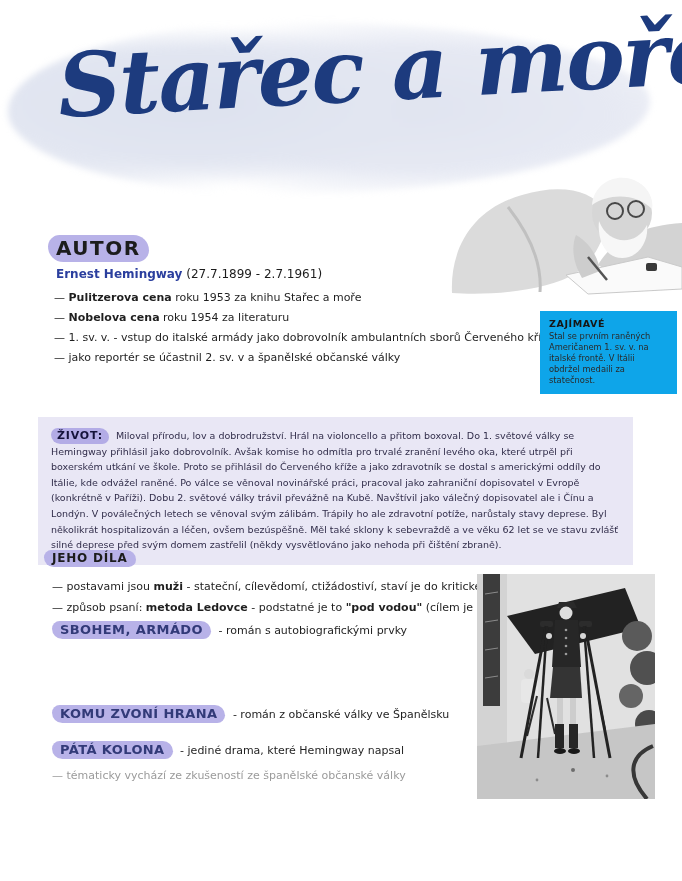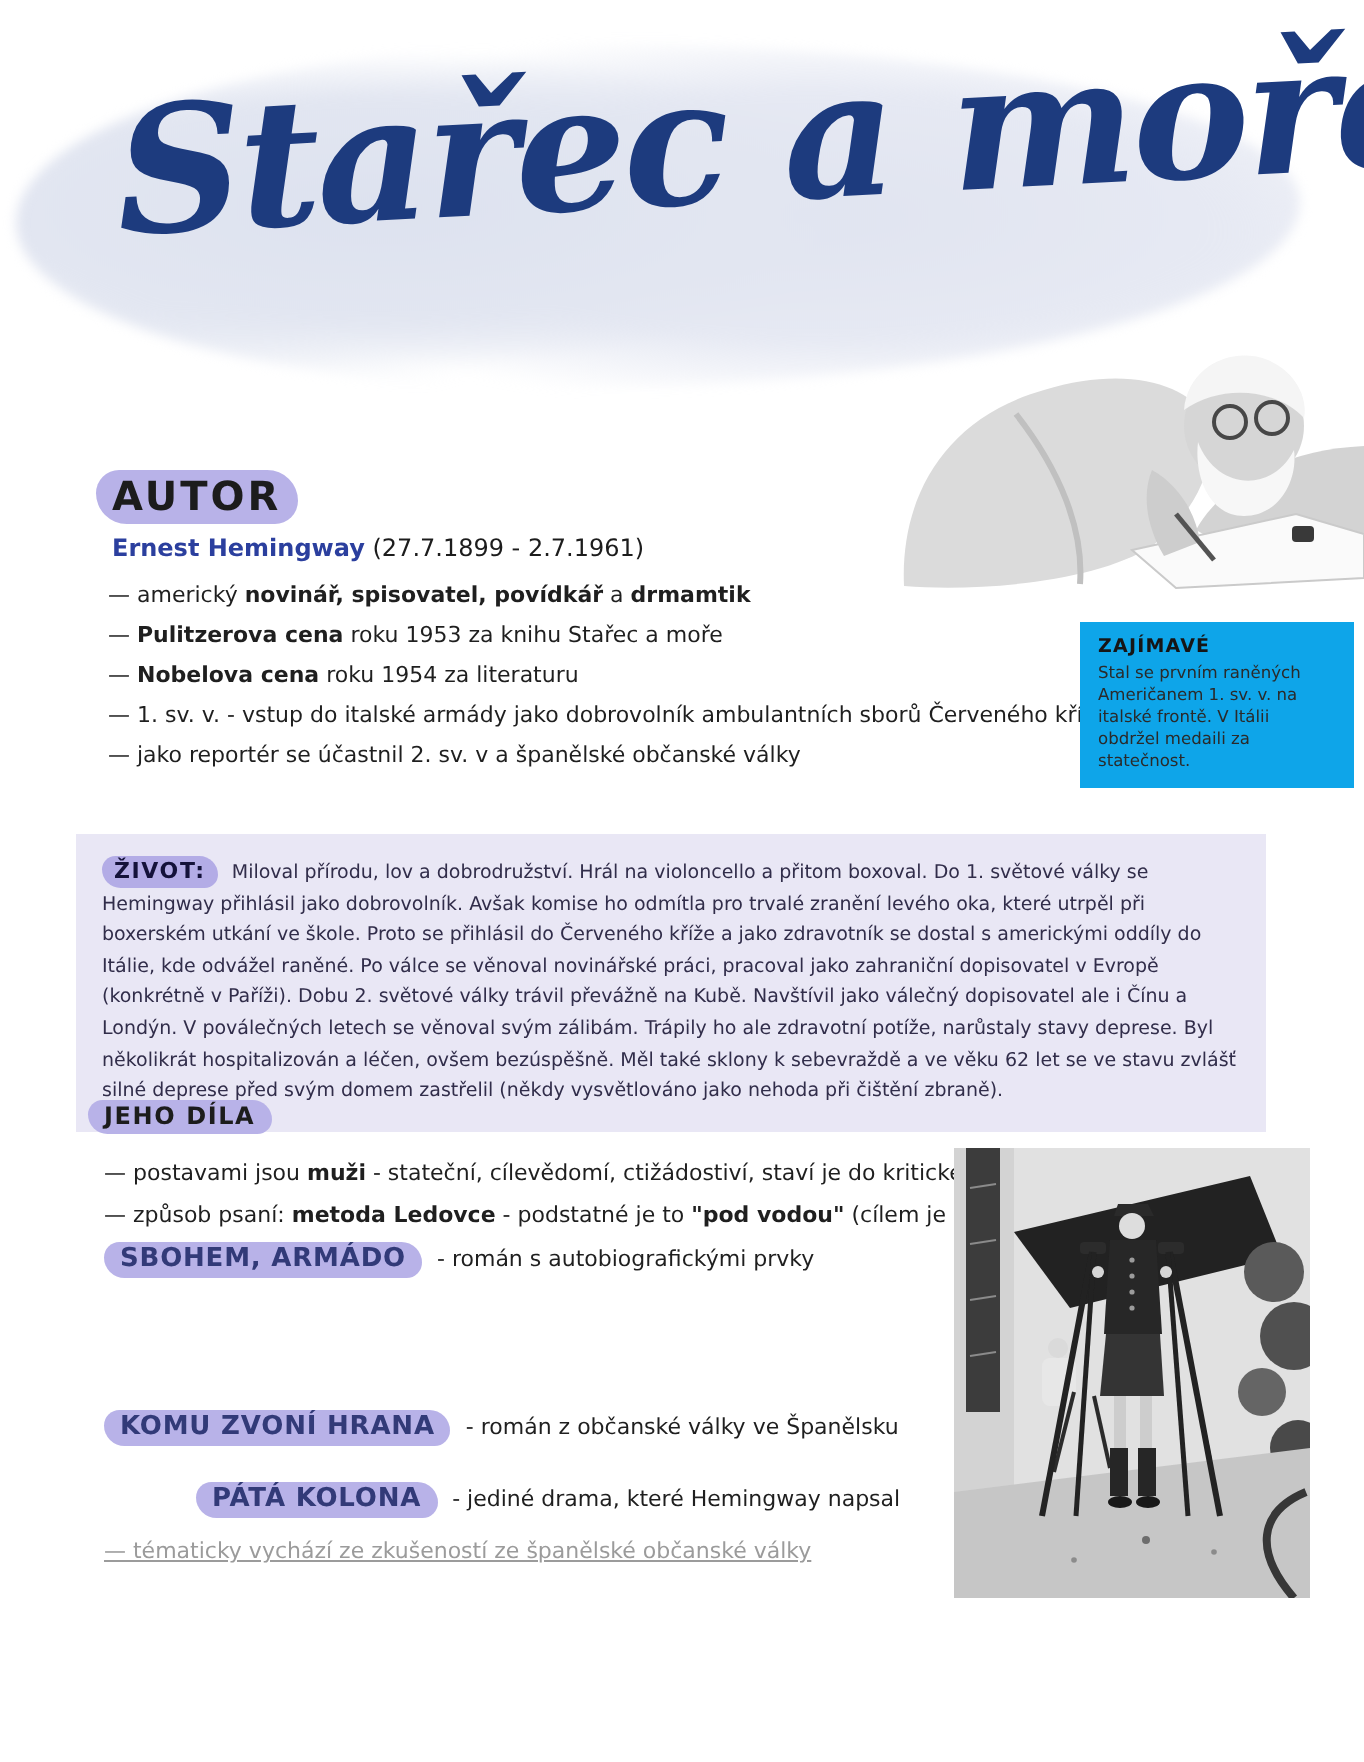--- a/index.html
+++ b/index.html
@@ -71,22 +71,22 @@
   .dila-list { position:absolute; left:52px; top:576px; width:450px; list-style:none; }
   .dila-list li { font-size:11px; line-height:21px; color:#1f1f1f; white-space:nowrap; }
 
   .work-title-line { position:absolute; font-size:11px; color:#1f1f1f; white-space:nowrap; }
   .work-title { font-size:13px; font-weight:bold; letter-spacing:.4px; color:#323a78; margin-right:4px; }
   .work-note { position:absolute; left:52px; width:440px; font-size:11px; line-height:20px; color:#9b9b9b; }
 
   .pos-work1 { left:52px; top:622px; }
   .pos-note1 { top:650px; }
   .pos-work2 { left:52px; top:706px; }
-  .pos-work3 { left:52px; top:742px;margin-left:46px; }
-  .pos-note3 { top:766px;text-decoration:underline; }
+  .pos-work3 { left:52px; top:742px; }
+  .pos-note3 { top:766px; }
 
   .photo-top { position:absolute; left:450px; top:164px; width:232px; height:132px; }
   .photo-bottom {
     position:absolute; left:477px; top:574px; width:178px; height:225px;
     box-shadow:0 0 0 1px #e8e8e8 inset;
   }
   .photo-top svg, .photo-bottom svg { width:100%; height:100%; display:block; filter:grayscale(1) contrast(1.05); }
 </style>
 </head>
 <body>
@@ -116,21 +116,20 @@
 
   <h2 class="autor-heading">
     <span class="hl">AUTOR</span>
   </h2>
 
   <div class="name-line">
     <span class="name-blue">Ernest Hemingway</span><span> (27.7.1899 - 2.7.1961)</span>
   </div>
 
   <ul class="autor-list">
-    <li><span>— americký </span><span class="b">novinář, spisovatel, povídkář</span><span> a </span><span class="b">drmamtik</span></li>
     <li><span>— </span><span class="b">Pulitzerova cena</span><span> roku 1953 za knihu Stařec a moře</span></li>
     <li><span>— </span><span class="b">Nobelova cena</span><span> roku 1954 za literaturu</span></li>
     <li><span>— 1. sv. v. - vstup do italské armády jako dobrovolník ambulantních sborů Červeného kříže</span></li>
     <li><span>— jako reportér se účastnil 2. sv. v a španělské občanské války</span></li>
   </ul>
 
   <aside class="zajimave-box">
     <h3>ZAJÍMAVÉ</h3>
     <p>Stal se prvním raněných Američanem 1. sv. v. na italské frontě. V Itálii obdržel medaili za statečnost.</p>
   </aside>

